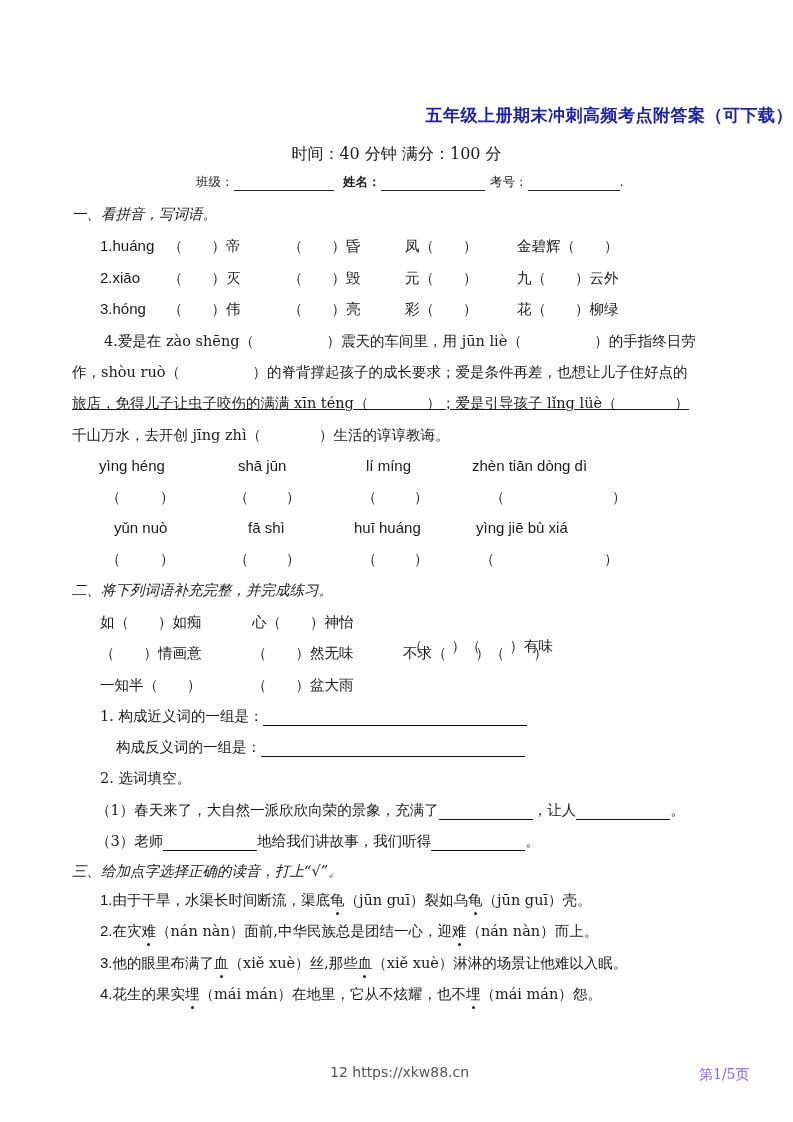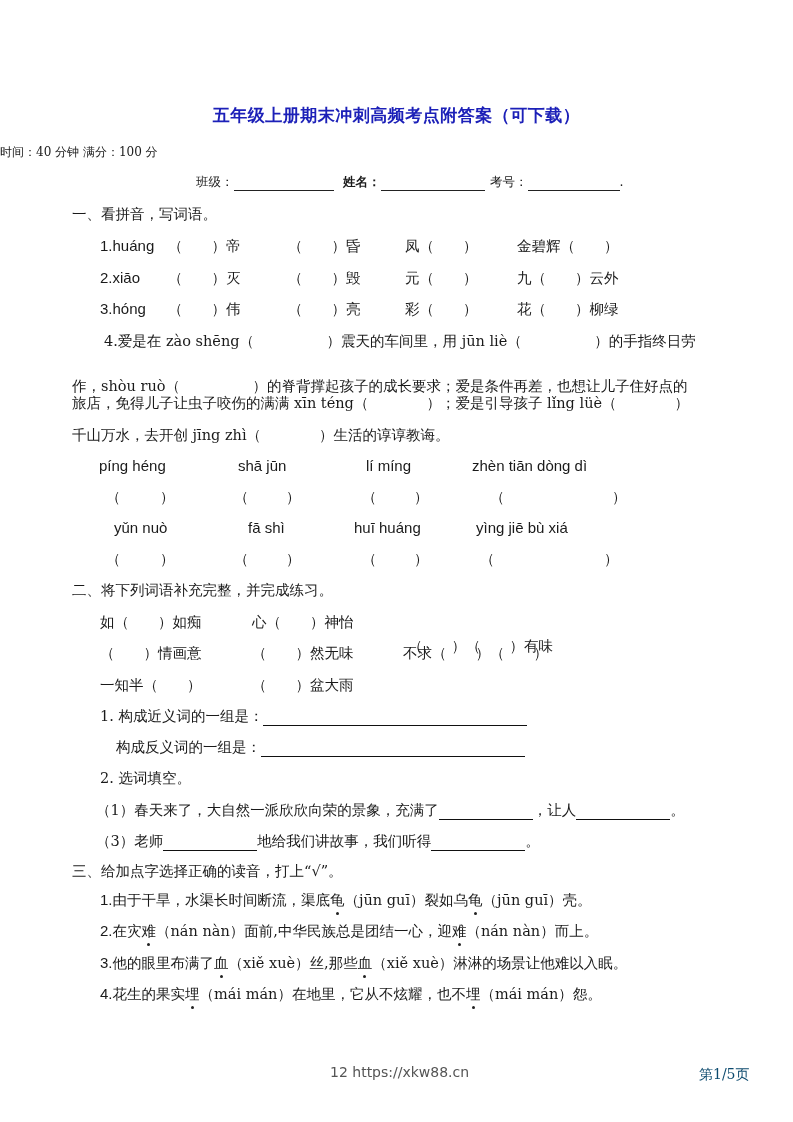--- a/index.html
+++ b/index.html
@@ -1,31 +1,31 @@
 <!DOCTYPE html>
 <html><head>
 <meta charset="utf-8">
 <style>
   html, body { margin: 0; padding: 0; background: #ffffff; }
   body { width: 793px; height: 1122px; position: relative; overflow: hidden; color: #1a1a1a;
          font-family: "DejaVu Serif", "Liberation Serif", serif; }
   .abs { position: absolute; white-space: nowrap; }
-  .title { left: 0; width: 793px; top: 104px; text-align: center; color: #1c20b8; font-weight: bold;
+  .title { left: 0; width: 793px; top: 104px; text-align: right; color: #1c20b8; font-weight: bold;
            font-size: 17px; font-family: "DejaVu Sans", sans-serif; letter-spacing: 0.5px; }
-  .sub { left: 0; width: 793px; top: 144px; text-align: left; font-size: 12px; }
+  .sub { left: 0; width: 793px; top: 144px; text-align: center; font-size: 16px; }
   .info { top: 174px; font-size: 12.5px; }
   .uline { display: inline-block; border-bottom: 1px solid #222; height: 14px; vertical-align: bottom; }
-  .sec { font-size: 14.5px; }
+  .sec { font-size: 14.5px; font-style: italic; }
   .row { font-size: 14.5px; }
   .py { font-family: "Liberation Sans", "DejaVu Sans", sans-serif; font-size: 15px; }
   .dot { position: relative; display: inline-block; }
   .dot::after { content: ""; position: absolute; left: 50%; bottom: -5px; width: 3px; height: 3px;
                 margin-left: -1.5px; background: #222; border-radius: 50%; }
   .footer-url { left: 330px; top: 1064px; font-size: 14px; color: #555; font-family: "DejaVu Sans", sans-serif; }
-  .footer-page { left: 699px; top: 1066px; font-size: 14px; color: #0c4a6e; }
+  .footer-page { left: 699px; top: 1066px; font-size: 14px; color: #8b5cf6; }
   .blank { display: inline-block; border-bottom: 1px solid #111; vertical-align: bottom; height: 15px; }
 </style>
 </head>
 <body>
 
 <div class="abs title">五年级上册期末冲刺高频考点附答案（可下载）</div>
 <div class="abs sub">时间：40 分钟  满分：100 分</div>
 
 <div class="abs info" style="left:196px;">
   <span>班级：</span><span class="uline" style="width:100px;"></span>
@@ -51,25 +51,25 @@
 <div class="abs row" style="left:405px; top:269px;">元（　　）</div>
 <div class="abs row" style="left:517px; top:269px;">九（　　）云外</div>
 
 <div class="abs row" style="left:100px; top:300px;"><span class="py">3.hóng</span></div>
 <div class="abs row" style="left:168px; top:300px;">（　　）伟</div>
 <div class="abs row" style="left:288px; top:300px;">（　　）亮</div>
 <div class="abs row" style="left:405px; top:300px;">彩（　　）</div>
 <div class="abs row" style="left:517px; top:300px;">花（　　）柳绿</div>
 
 <div class="abs row" style="left:104px; top:332px;">4.爱是在 zào shēng（　　　　　）震天的车间里，用 jūn liè（　　　　　）的手指终日劳</div>
-<div class="abs row" style="left:72px; top:377px;">作，shòu ruò（　　　　　）的脊背撑起孩子的成长要求；爱是条件再差，也想让儿子住好点的</div>
-<div class="abs row" style="left:72px; top:394px;">旅店，免得儿子让虫子咬伤的满满 xīn téng（　　　　）；爱是引导孩子 lǐng lüè（　　　　）</div>
+<div class="abs row" style="left:72px; top:363px;">作，shòu ruò（　　　　　）的脊背撑起孩子的成长要求；爱是条件再差，也想让儿子住好点的</div>
+<div class="abs row" style="left:72px; top:394px;text-decoration:underline;">旅店，免得儿子让虫子咬伤的满满 xīn téng（　　　　）；爱是引导孩子 lǐng lüè（　　　　）</div>
 <div class="abs row" style="left:72px; top:426px;">千山万水，去开创 jīng  zhì（　　　　）生活的谆谆教诲。</div>
 
-<div class="abs py" style="left:99px; top:457px;">píng héng</div>
+<div class="abs py" style="left:99px; top:457px;">yìng héng</div>
 <div class="abs py" style="left:238px; top:457px;">shā jūn</div>
 <div class="abs py" style="left:366px; top:457px;">lí míng</div>
 <div class="abs py" style="left:472px; top:457px;">zhèn  tiān  dòng dì</div>
 
 <div class="abs row" style="left:106px; top:488px;">（</div>
 <div class="abs row" style="left:160px; top:488px;">）</div>
 <div class="abs row" style="left:234px; top:488px;">（</div>
 <div class="abs row" style="left:286px; top:488px;">）</div>
 <div class="abs row" style="left:362px; top:488px;">（</div>
 <div class="abs row" style="left:414px; top:488px;">）</div>

